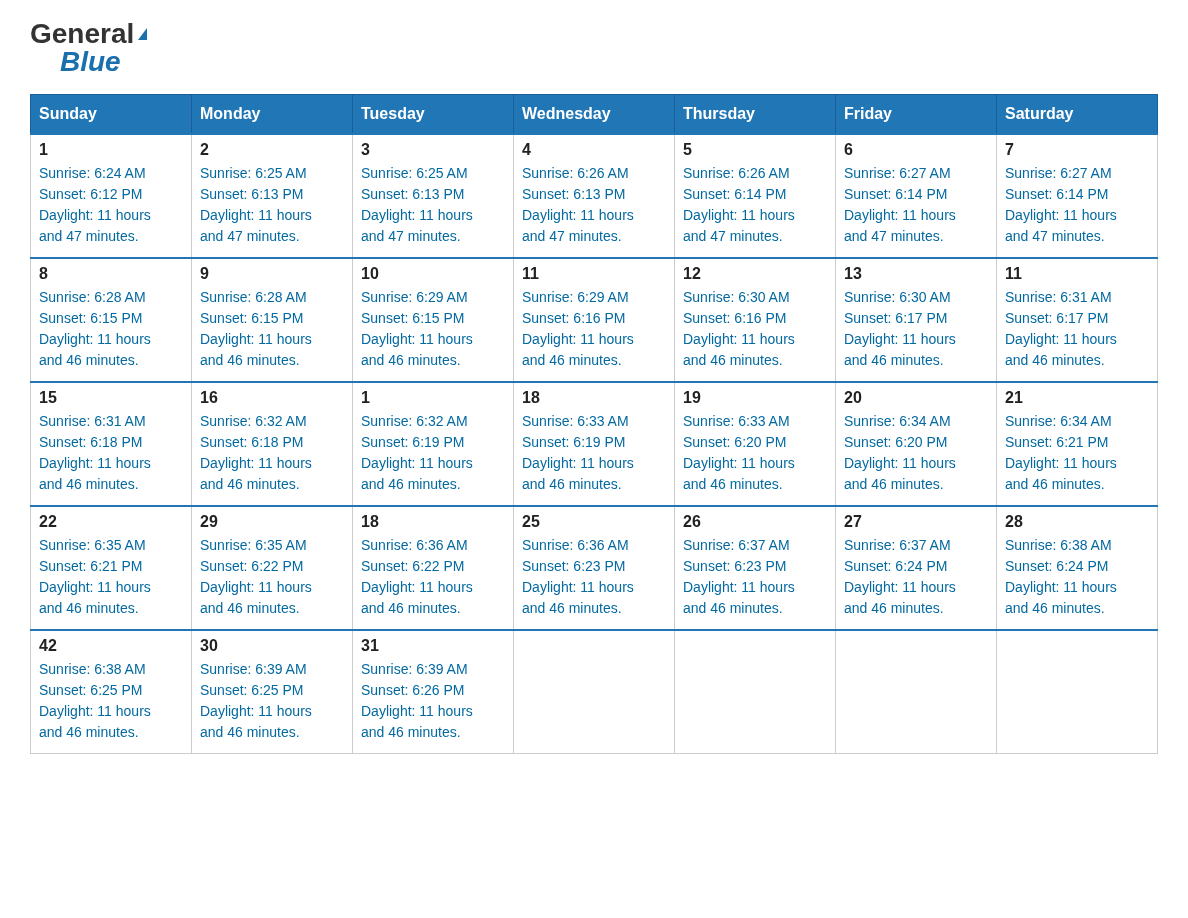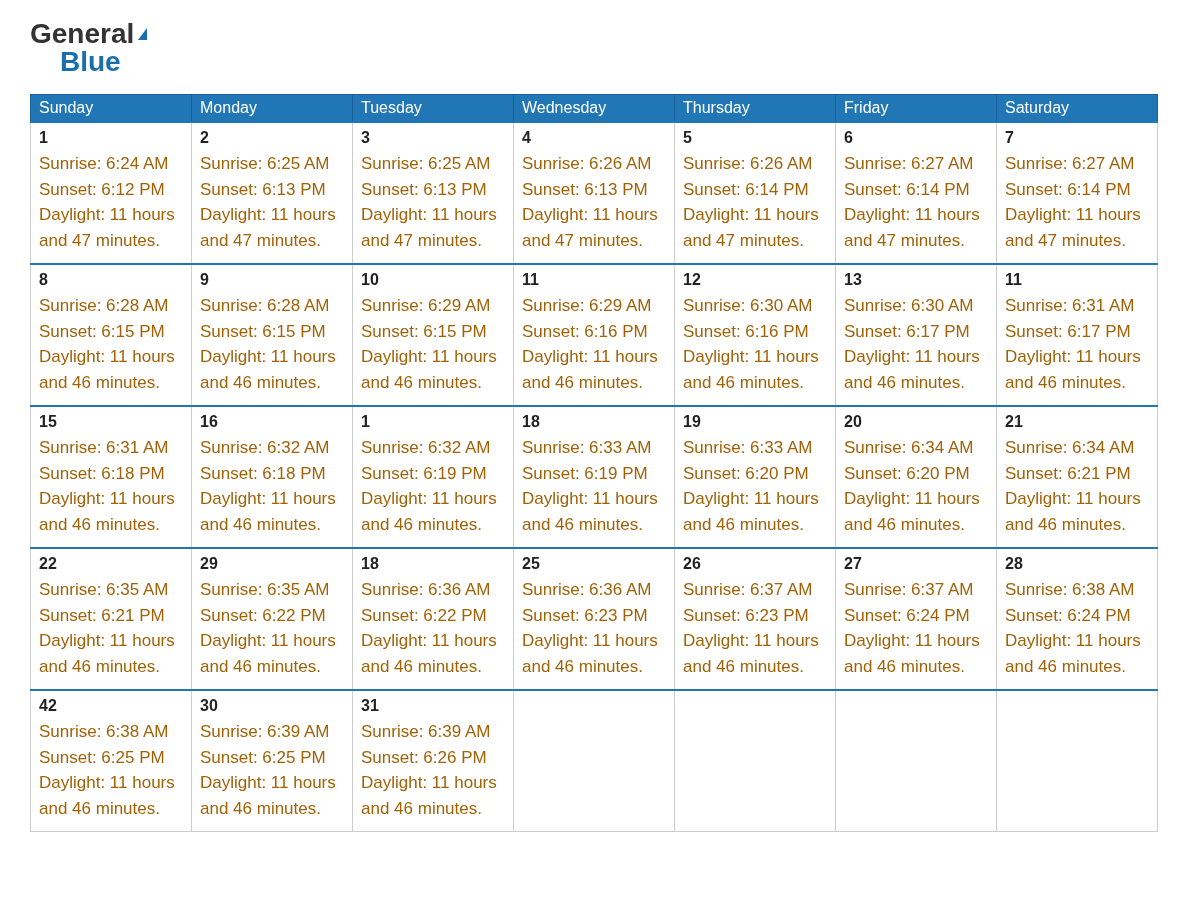--- a/index.html
+++ b/index.html
@@ -29,20 +29,21 @@
     }
     .logo-general span {
       color: #1a6fad;
     }
     .logo-blue {
       font-size: 28px;
       font-weight: bold;
       color: #1a6fad;
       line-height: 1;
       margin-left: 30px;
+      font-style: italic;
     }
     .title-block {
       text-align: right;
     }
     .month-title {
       font-size: 52px;
       font-weight: bold;
       color: #222;
       line-height: 1.1;
     }
@@ -53,22 +54,22 @@
     }
     table {
       width: 100%;
       border-collapse: collapse;
       table-layout: fixed;
     }
     thead tr th {
       background-color: #2176b5;
       color: #fff;
       font-size: 16px;
-      font-weight: normal;
-      padding: 4px 8px;
+      font-weight: bold;
+      padding: 10px 8px;
       text-align: left;
       border: 1px solid #1a5f99;
     }
     tbody tr td {
       vertical-align: top;
       padding: 6px 8px 10px 8px;
       font-size: 13px;
       color: #222;
       border: 1px solid #ccc;
       height: 110px;
@@ -76,23 +77,23 @@
     tbody tr {
       border-top: 2px solid #2176b5;
     }
     .day-number {
       font-size: 16px;
       font-weight: bold;
       margin-bottom: 4px;
       display: block;
     }
     .day-info {
-      font-size: 17px;
+      font-size: 14px;
       line-height: 1.5;
-      color: #a16207;
+      color: #0369a1;
     }
     td.empty {
       background: #fff;
     }
   </style>
 </head>
 <body>
 
 <div class="header-row">
   <div class="logo">

